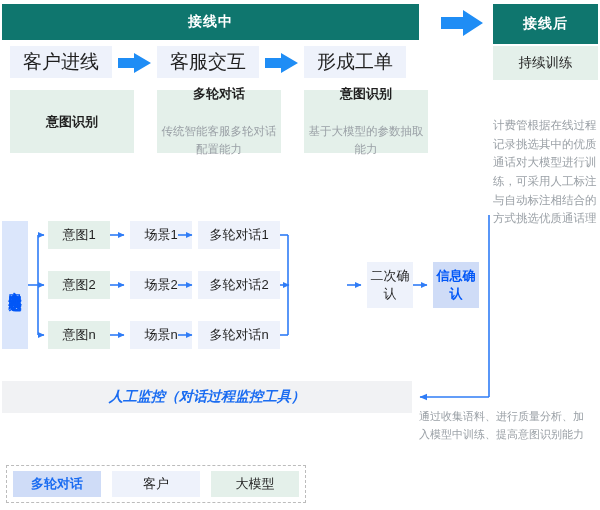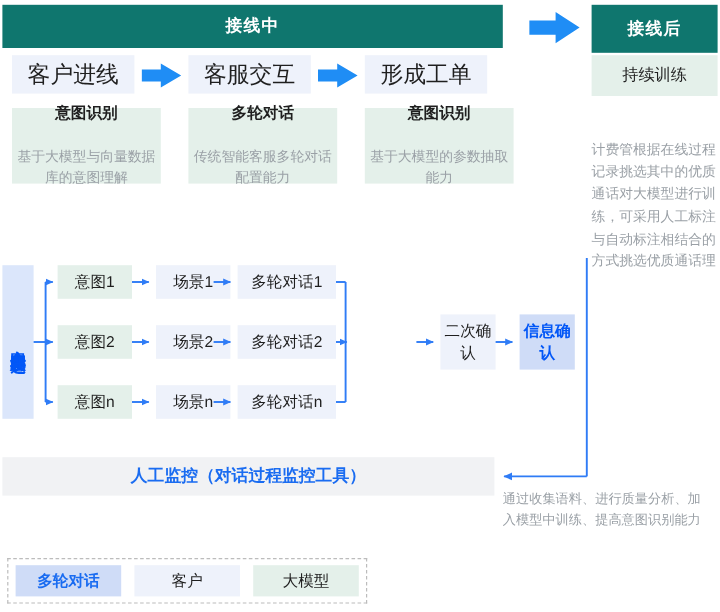--- a/index.html
+++ b/index.html
@@ -108,21 +108,20 @@
   <svg class="abs" style="left:265px;top:52px;width:34px;height:22px;" viewBox="0 0 34 22">
     <path d="M0 6 L16 6 L16 1 L33 11 L16 21 L16 16 L0 16 Z" fill="#1f8df5"></path>
   </svg>
 
   <div class="abs stagebox" style="left:304px;top:46px;width:102px;height:32px;">形成工单</div>
 
   <div class="abs greenplain" style="left:493px;top:46px;width:105px;height:34px;">持续训练</div>
 
   <div class="abs greenbox" style="left:10px;top:90px;width:124px;height:63px;">
     <div class="t">意图识别</div>
-    <div class="d">基于大模型与向量数据库的意图理解</div>
   </div>
 
   <div class="abs greenbox" style="left:157px;top:90px;width:124px;height:63px;">
     <div class="t">多轮对话</div>
     <div class="d">传统智能客服多轮对话配置能力</div>
   </div>
 
   <div class="abs greenbox" style="left:304px;top:90px;width:124px;height:63px;">
     <div class="t">意图识别</div>
     <div class="d">基于大模型的参数抽取能力</div>
@@ -142,21 +141,21 @@
 
   <div class="abs node n-green" style="left:48px;top:321px;width:62px;height:28px;">意图n</div>
   <div class="abs node n-blue" style="left:130px;top:321px;width:62px;height:28px;">场景n</div>
   <div class="abs node n-blue" style="left:198px;top:321px;width:82px;height:28px;">多轮对话n</div>
 
 
   <div class="abs node n-blue" style="left:367px;top:262px;width:46px;height:46px;">二次确认</div>
 
   <div class="abs node n-lav" style="left:433px;top:262px;width:46px;height:46px;">信息确认</div>
 
-  <div class="abs monbar" style="left:2px;top:381px;width:410px;height:32px;">人工监控（对话过程监控工具）</div>
+  <div class="abs monbar" style="left:2px;top:381px;width:410px;height:32px;font-style:italic;">人工监控（对话过程监控工具）</div>
 
   <div class="abs para2" style="left:419px;top:408px;width:172px;">通过收集语料、进行质量分析、加入模型中训练、提高意图识别能力</div>
 
   <div class="abs legendbox" style="left:6px;top:465px;width:300px;height:38px;">
     <div class="lg lg-bot" style="width:88px;margin-left:6px;">多轮对话</div>
     <div class="lg lg-cus" style="width:88px;margin-left:11px;">客户</div>
     <div class="lg lg-llm" style="width:88px;margin-left:11px;">大模型</div>
   </div>
 
   <svg class="ov" viewBox="0 0 600 510">

